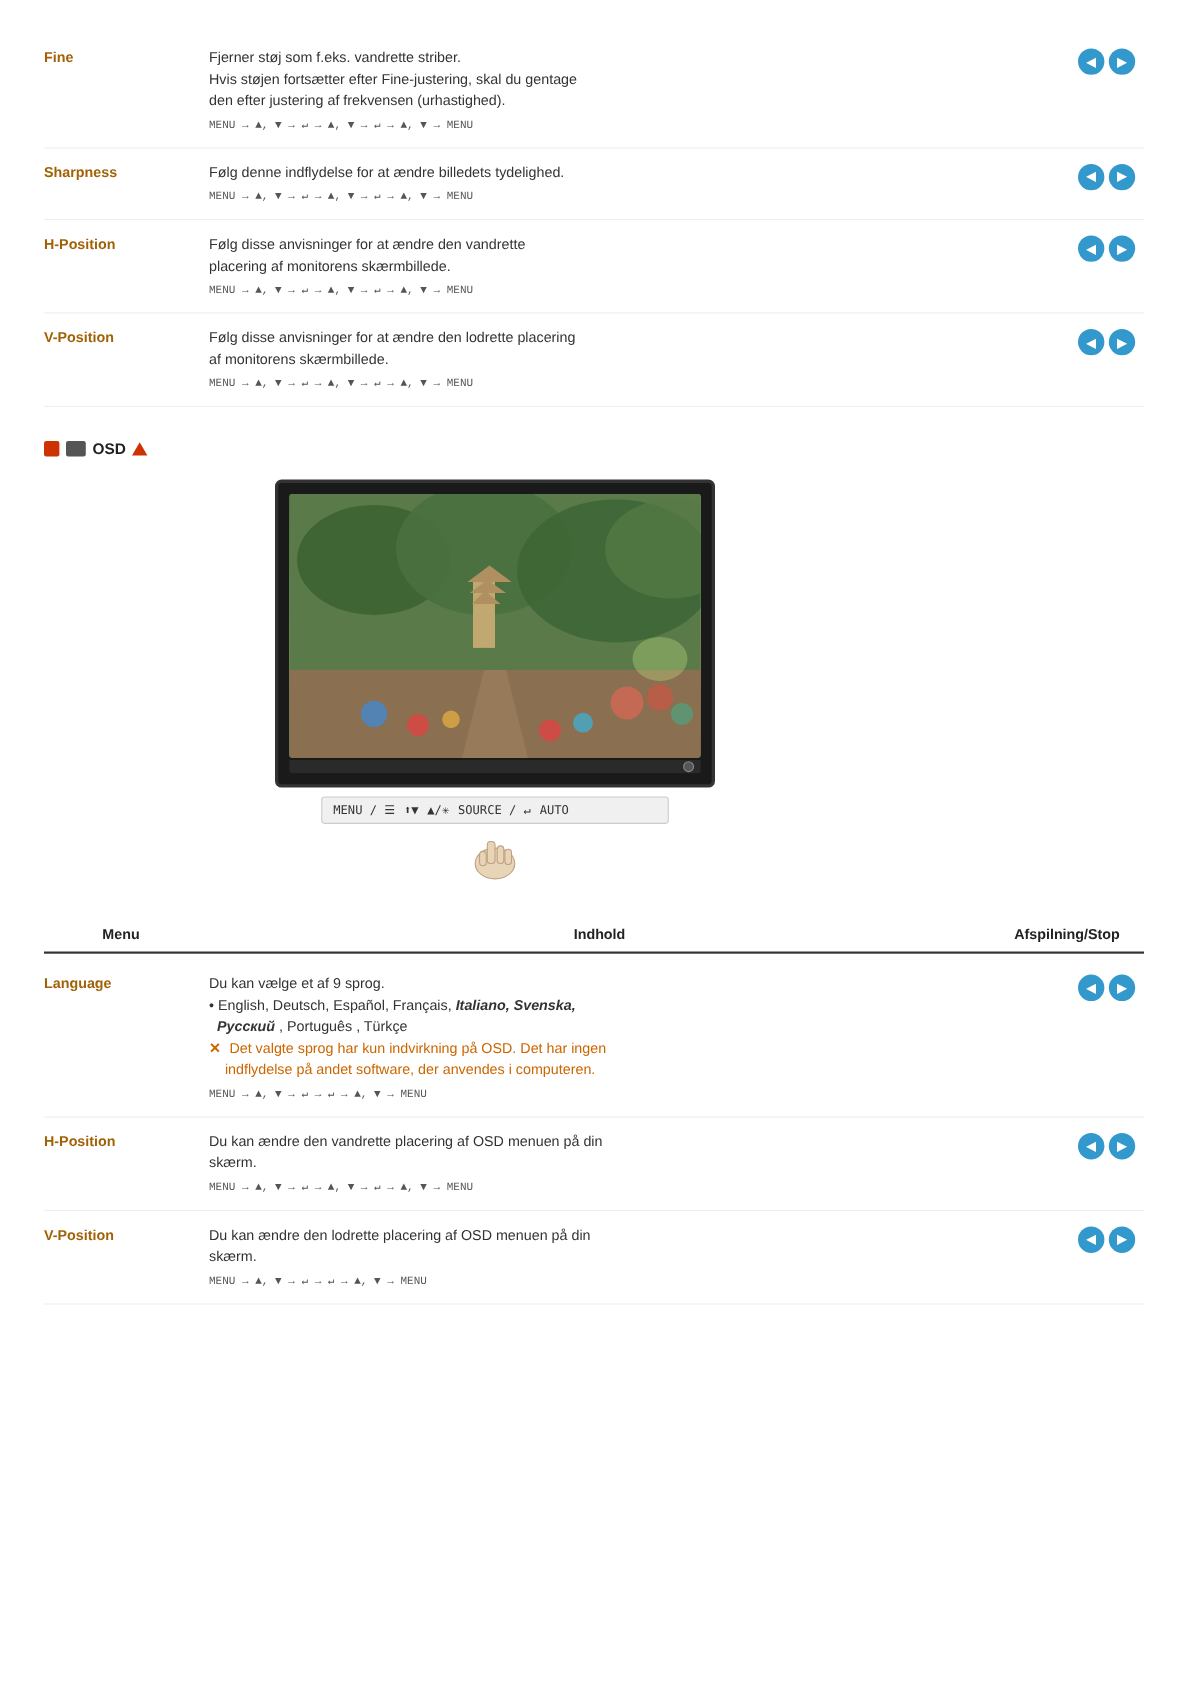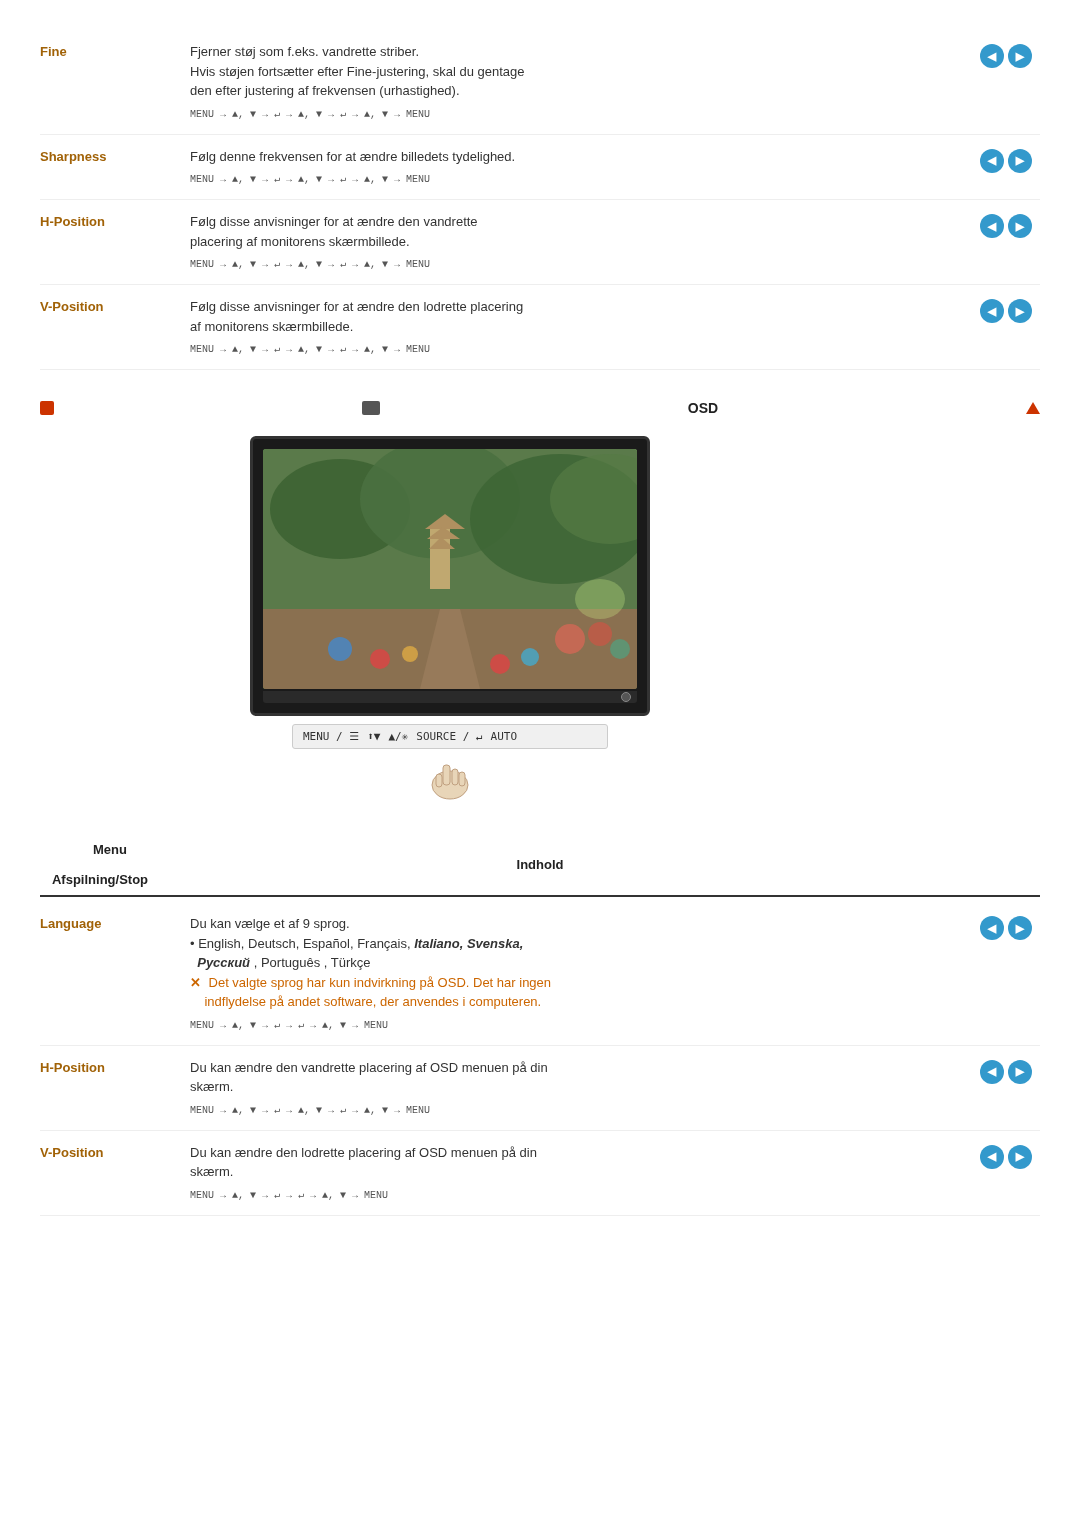--- a/index.html
+++ b/index.html
@@ -73,21 +73,20 @@
     .btn-next { background: #3399cc; }
 
     
     .osd-header {
       display: flex;
       align-items: center;
       gap: 6px;
       margin: 30px 0 10px 0;
       font-weight: bold;
       font-size: 14px;
-      justify-content: space-between;
     }
     .osd-icon-d {
       width: 14px;
       height: 14px;
       background: #cc3300;
       border-radius: 2px;
       display: inline-block;
     }
     .osd-icon-box {
       width: 18px;
@@ -183,21 +182,20 @@
     }
 
     
     .table-header {
       display: flex;
       padding: 8px 0;
       border-bottom: 2px solid #333;
       margin-bottom: 5px;
       font-weight: bold;
       font-size: 13px;
-      flex-direction: column;
     }
     .table-header .col-menu {
       width: 140px;
       text-align: center;
     }
     .table-header .col-content {
       flex: 1;
       text-align: center;
     }
     .table-header .col-action {
@@ -236,21 +234,21 @@
     </div>
     <div class="actions">
       <button class="btn-nav btn-prev">◀</button>
       <button class="btn-nav btn-next">▶</button>
     </div>
   </div>
 
   <div class="settings-row">
     <div class="label">Sharpness</div>
     <div class="content">
-      <span>Følg denne frekvensen for at ændre billedets tydelighed.</span>
+      <span>Følg denne indflydelse for at ændre billedets tydelighed.</span>
       <div class="nav-hint">MENU → ▲, ▼ → ↵ → ▲, ▼ → ↵ → ▲, ▼ → MENU</div>
     </div>
     <div class="actions">
       <button class="btn-nav btn-prev">◀</button>
       <button class="btn-nav btn-next">▶</button>
     </div>
   </div>
 
   <div class="settings-row">
     <div class="label">H-Position</div>

